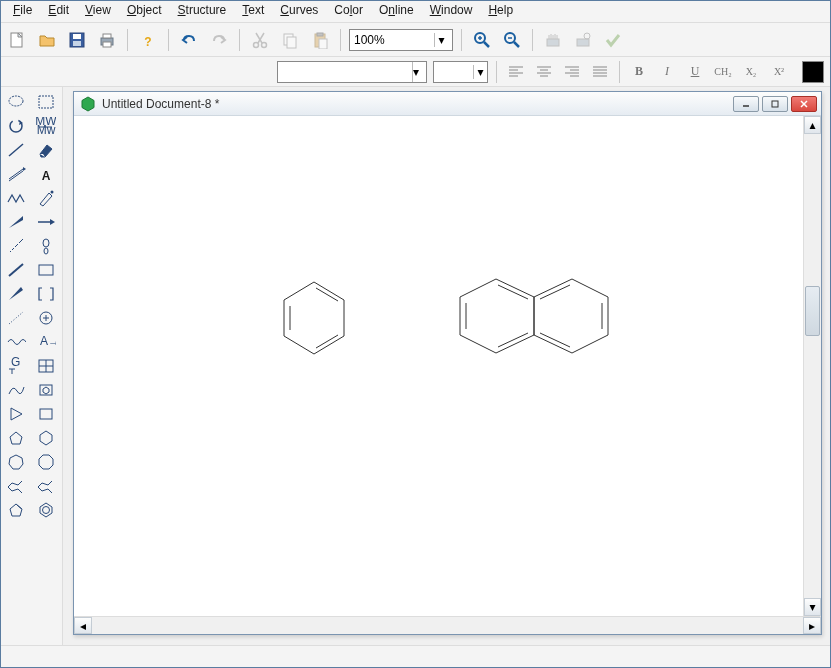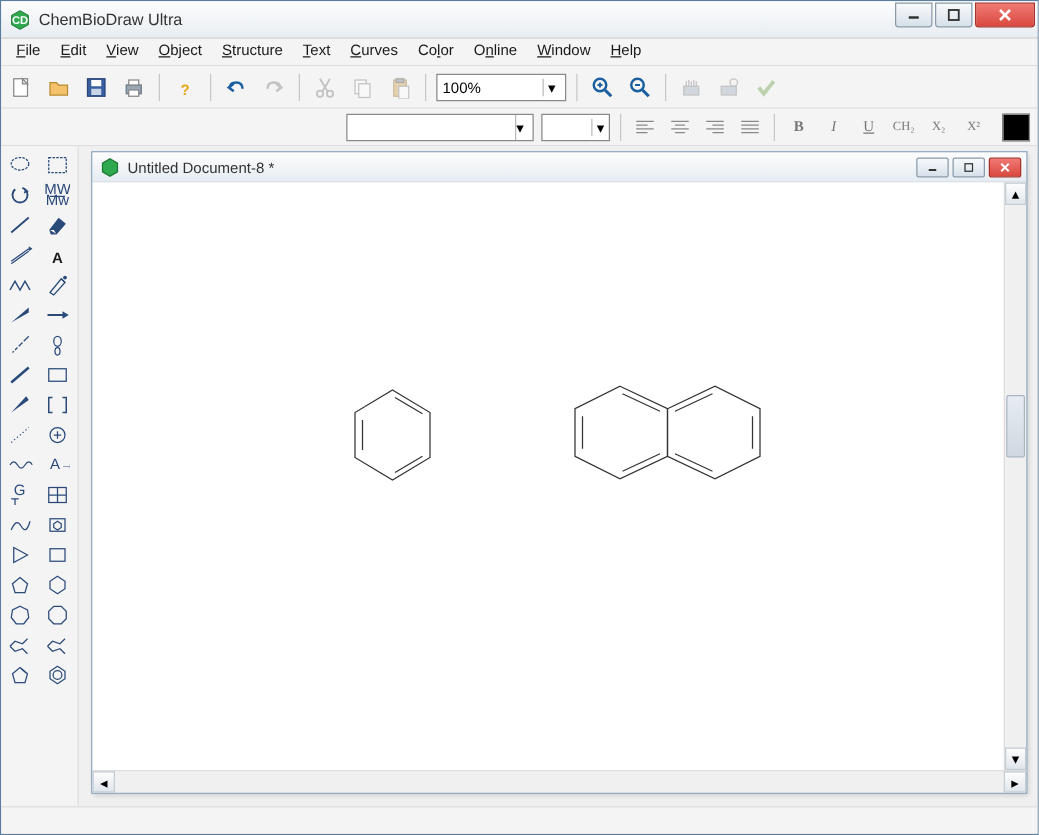--- a/index.html
+++ b/index.html
@@ -60,45 +60,20 @@
 .hscroll .left, .hscroll .right { width: 18px; background: linear-gradient(#fdfdfd,#e0e6ec); border: 1px solid #c4ccd4; display: flex; align-items: center; justify-content: center; cursor: pointer; }
 .hscroll .track { flex: 1; }
 
 .statusbar { height: 22px; background: #f4f4f4; border-top: 1px solid #ddd; }
 </style>
 </head>
 <body>
 
 <div class="window">
 
-  <div class="titlebar">
-    <svg class="logo" viewBox="0 0 24 24">
-        <polygon points="12,2 21,7 21,17 12,22 3,17 3,7" fill="#2fa84f" stroke="#1d7a36" stroke-width="1"></polygon>
-        <text x="12" y="16" font-size="9" text-anchor="middle" fill="#fff" font-weight="bold">CD</text>
-      </svg>
-    <div class="title">ChemBioDraw Ultra</div>
-    <div class="win-controls">
-      <div class="win-btn">
-          <svg width="10" height="10">
-            <line x1="1" y1="7" x2="9" y2="7" stroke="#333" stroke-width="2"></line>
-          </svg>
-        </div>
-      <div class="win-btn">
-          <svg width="10" height="10">
-            <rect x="1" y="1" width="8" height="8" fill="none" stroke="#333" stroke-width="1.5"></rect>
-          </svg>
-        </div>
-      <div class="win-btn close">
-          <svg width="12" height="12">
-            <line x1="2" y1="2" x2="10" y2="10" stroke="#fff" stroke-width="2"></line>
-            <line x1="10" y1="2" x2="2" y2="10" stroke="#fff" stroke-width="2"></line>
-          </svg>
-        </div>
-    </div>
-  </div>
 
   <div class="menubar">
     <div class="menu-item"><span class="u">F</span><span></span>ile</div>
     <div class="menu-item"><span class="u">E</span>dit</div>
     <div class="menu-item"><span class="u">V</span>iew</div>
     <div class="menu-item"><span class="u">O</span>bject</div>
     <div class="menu-item"><span class="u">S</span>tructure</div>
     <div class="menu-item"><span class="u">T</span>ext</div>
     <div class="menu-item"><span class="u">C</span>urves</div>
     <div class="menu-item">Co<span class="u">l</span>or</div>

